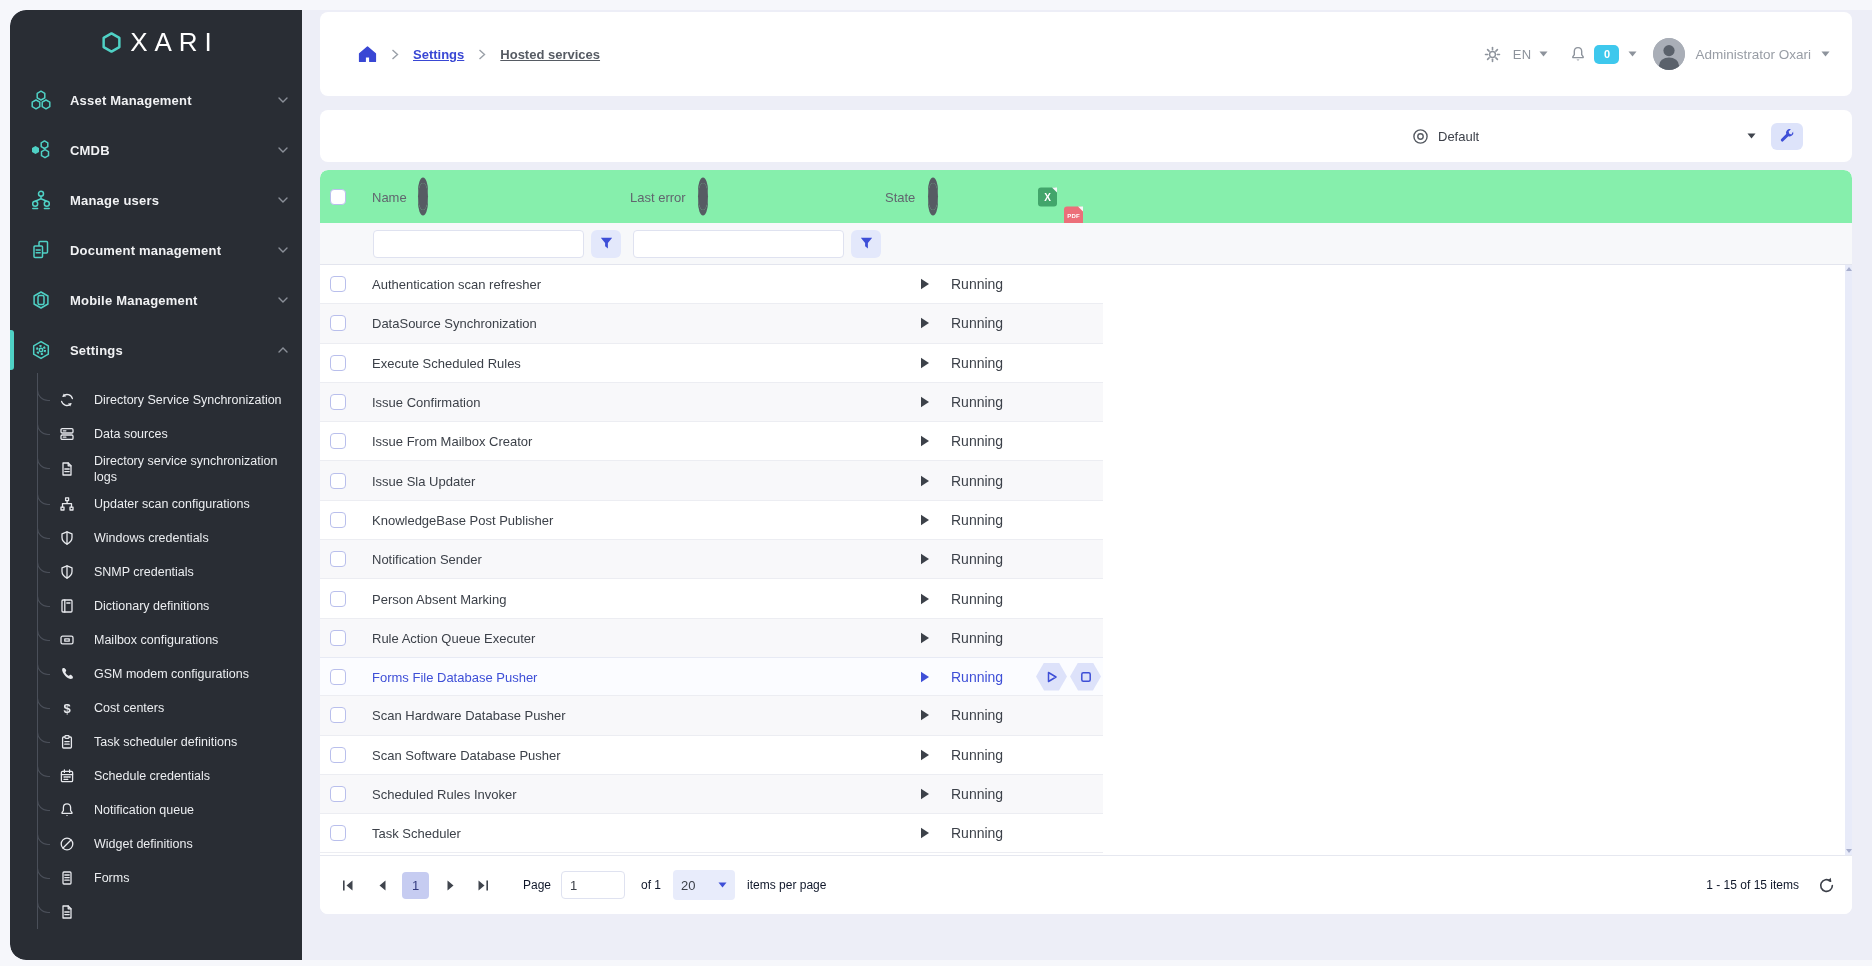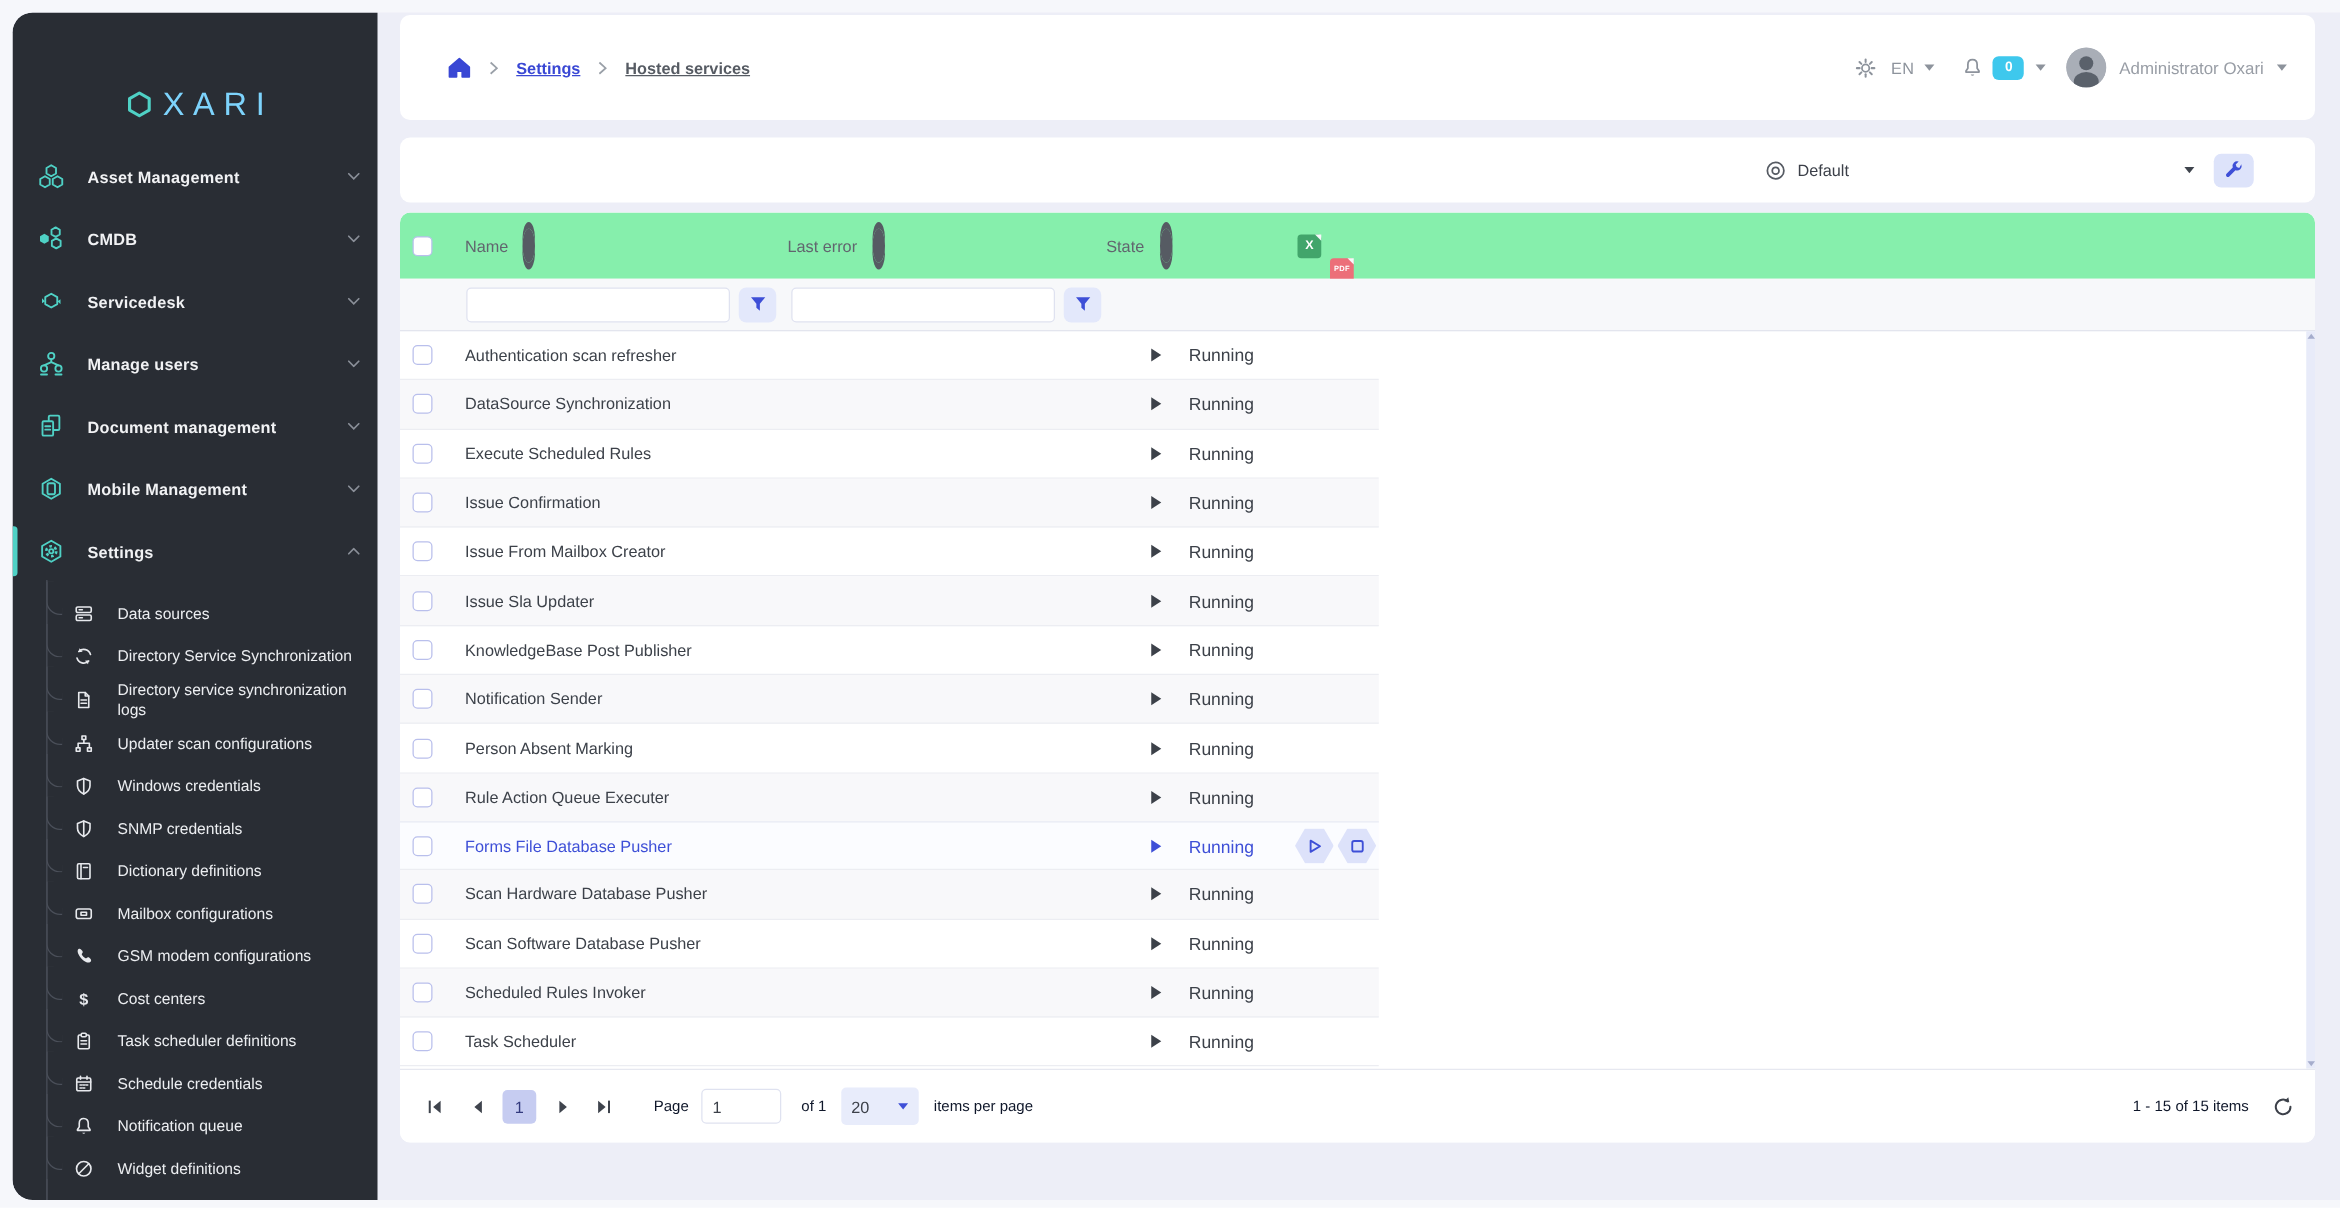--- a/index.html
+++ b/index.html
@@ -1,21 +1,21 @@
 <!DOCTYPE html>
 <html><head>
 <meta charset="utf-8">
 <style>
   * { margin:0; padding:0; box-sizing:border-box; }
   html,body { width:1872px; height:966px; background:#f6f7fb; font-family:"Liberation Sans", sans-serif; overflow:hidden; }
   .app { position:absolute; left:10px; top:10px; width:1862px; height:950px; background:#edeef7; border-radius:16px 0 0 16px; overflow:hidden; display:flex; }
 
   
   .sidebar { width:292px; flex:none; background:#292d34; border-radius:16px 0 0 16px; overflow:hidden; position:relative; }
-  .logo { height:65px; display:flex; align-items:center; justify-content:center; gap:7px; color:#7dd3fc;margin-top:41px; }
+  .logo { height:65px; display:flex; align-items:center; justify-content:center; gap:7px; color:#ffffff; }
   .logo-text { font-size:26px; font-weight:300; letter-spacing:7px; margin-right:-7px; }
   .nav-item { height:50px; display:flex; align-items:center; padding:0 14px 0 20px; position:relative; cursor:pointer; }
   .nav-item .icon { width:22px; height:22px; color:#4fd1c5; flex:none; }
   .nav-item .icon svg { width:22px; height:22px; display:block; }
   .nav-item .lbl { margin-left:18px; color:#f1f2f4; font-size:13px; font-weight:600; letter-spacing:.2px; }
   .nav-item .chev { margin-left:auto; color:#8a8f98; }
   .nav-item .chev svg { width:10px; height:6px; display:block; }
   .nav-item.active::before { content:""; position:absolute; left:0; top:5px; bottom:5px; width:4px; background:#4fd1c5; border-radius:0 3px 3px 0; }
   .subnav { position:relative; padding-top:8px; }
   .subnav::before { content:""; position:absolute; left:27px; top:-2px; bottom:0; width:1px; background:#4a4f59; }
@@ -144,35 +144,20 @@
           <span class="lbl">CMDB</span>
           <span class="chev">
             <svg viewBox="0 0 10 6">
               <polyline points="1,1 5,5 9,1" fill="none" stroke="currentColor" stroke-width="1.4" stroke-linecap="round"></polyline>
             </svg>
           </span>
         </div>
         <div class="nav-item">
           <span class="icon">
             <svg viewBox="0 0 22 22">
-              <polygon points="11,5 15.8,7.75 15.8,13.25 11,16 6.2,13.25 6.2,7.75" fill="none" stroke="currentColor" stroke-width="1.5" stroke-linejoin="round" stroke-linecap="round"></polygon>
-              <path d="M3.6 8.6 3.6 12.6 6 11z" fill="currentColor"></path>
-              <path d="M18.4 13.4 18.4 9.4 16 11z" fill="currentColor"></path>
-            </svg>
-          </span>
-          <span class="lbl">Servicedesk</span>
-          <span class="chev">
-            <svg viewBox="0 0 10 6">
-              <polyline points="1,1 5,5 9,1" fill="none" stroke="currentColor" stroke-width="1.4" stroke-linecap="round"></polyline>
-            </svg>
-          </span>
-        </div>
-        <div class="nav-item">
-          <span class="icon">
-            <svg viewBox="0 0 22 22">
               <circle cx="11" cy="4.8" r="2.5" fill="none" stroke="currentColor" stroke-width="1.5" stroke-linejoin="round" stroke-linecap="round"></circle>
               <circle cx="5.2" cy="14.8" r="2.5" fill="none" stroke="currentColor" stroke-width="1.5" stroke-linejoin="round" stroke-linecap="round"></circle>
               <circle cx="16.8" cy="14.8" r="2.5" fill="none" stroke="currentColor" stroke-width="1.5" stroke-linejoin="round" stroke-linecap="round"></circle>
               <path d="M11 7.3v2.4M11 9.7 5.2 12.3M11 9.7l5.8 2.6M2.8 19.6h4.8M14.4 19.6h4.8" fill="none" stroke="currentColor" stroke-width="1.5" stroke-linejoin="round" stroke-linecap="round"></path>
             </svg>
           </span>
           <span class="lbl">Manage users</span>
           <span class="chev">
             <svg viewBox="0 0 10 6">
               <polyline points="1,1 5,5 9,1" fill="none" stroke="currentColor" stroke-width="1.4" stroke-linecap="round"></polyline>
@@ -220,37 +205,37 @@
           <span class="chev">
             <svg viewBox="0 0 10 6">
               <polyline points="1,5 5,1 9,5" fill="none" stroke="currentColor" stroke-width="1.4" stroke-linecap="round"></polyline>
             </svg>
           </span>
         </div>
         <div class="subnav">
           <div class="sub-item">
             <span class="sicon">
               <svg viewBox="0 0 16 16">
-                <rect x="2" y="2.6" width="12" height="4.4" rx="1.2" fill="none" stroke="currentColor" stroke-width="1.3" stroke-linejoin="round" stroke-linecap="round"></rect>
-                <rect x="2" y="9" width="12" height="4.4" rx="1.2" fill="none" stroke="currentColor" stroke-width="1.3" stroke-linejoin="round" stroke-linecap="round"></rect>
-                <path d="M4.3 4.8h2.6M4.3 11.2h2.6" fill="none" stroke="currentColor" stroke-width="1.3" stroke-linejoin="round" stroke-linecap="round"></path>
-              </svg>
-            </span>
-            <span class="slbl">Data sources</span>
-          </div>
-          <div class="sub-item">
-            <span class="sicon">
-              <svg viewBox="0 0 16 16">
                 <path d="M13.4 6.6A5.6 5.6 0 0 0 4 4.2" fill="none" stroke="currentColor" stroke-width="1.3" stroke-linejoin="round" stroke-linecap="round"></path>
                 <path d="M4.6 1.6 3.9 4.8l3.2-.4z" fill="currentColor"></path>
                 <path d="M2.6 9.4a5.6 5.6 0 0 0 9.4 2.4" fill="none" stroke="currentColor" stroke-width="1.3" stroke-linejoin="round" stroke-linecap="round"></path>
                 <path d="M11.4 14.4l.7-3.2-3.2.4z" fill="currentColor"></path>
               </svg>
             </span>
             <span class="slbl">Directory Service Synchronization</span>
+          </div>
+          <div class="sub-item">
+            <span class="sicon">
+              <svg viewBox="0 0 16 16">
+                <rect x="2" y="2.6" width="12" height="4.4" rx="1.2" fill="none" stroke="currentColor" stroke-width="1.3" stroke-linejoin="round" stroke-linecap="round"></rect>
+                <rect x="2" y="9" width="12" height="4.4" rx="1.2" fill="none" stroke="currentColor" stroke-width="1.3" stroke-linejoin="round" stroke-linecap="round"></rect>
+                <path d="M4.3 4.8h2.6M4.3 11.2h2.6" fill="none" stroke="currentColor" stroke-width="1.3" stroke-linejoin="round" stroke-linecap="round"></path>
+              </svg>
+            </span>
+            <span class="slbl">Data sources</span>
           </div>
           <div class="sub-item">
             <span class="sicon">
               <svg viewBox="0 0 16 16">
                 <path d="M4 2h5.2L12 4.8V14H4z" fill="none" stroke="currentColor" stroke-width="1.3" stroke-linejoin="round" stroke-linecap="round"></path>
                 <path d="M9.2 2v2.8H12" fill="none" stroke="currentColor" stroke-width="1.3" stroke-linejoin="round" stroke-linecap="round"></path>
                 <path d="M5.8 8h4.4M5.8 10.6h4.4" fill="none" stroke="currentColor" stroke-width="1.3" stroke-linejoin="round" stroke-linecap="round"></path>
               </svg>
             </span>
             <span class="slbl">Directory service synchronization logs</span>

